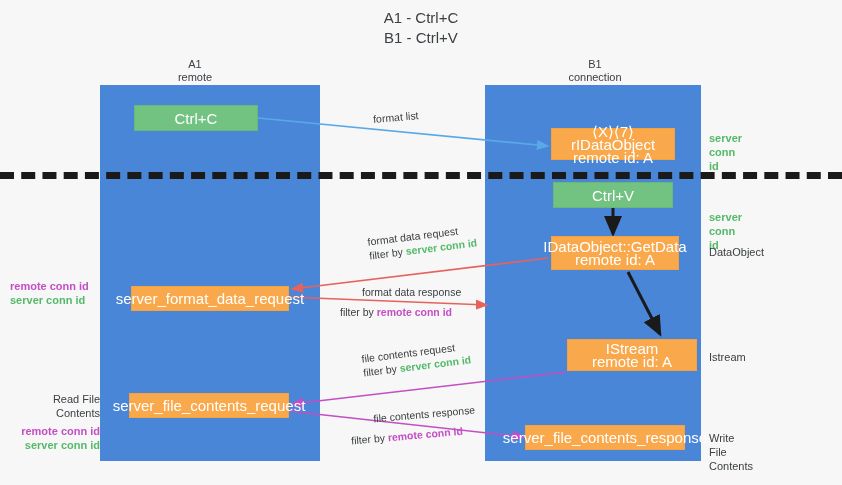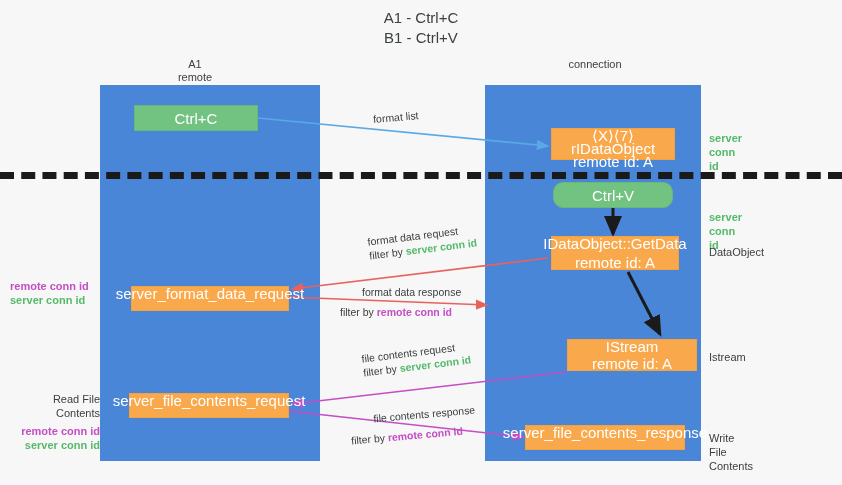--- a/index.html
+++ b/index.html
@@ -4,21 +4,21 @@
 <style>
   html,body{margin:0;padding:0;}
   body{width:842px;height:485px;background:#f7f7f7;font-family:"Liberation Sans",sans-serif;overflow:hidden;}
   #stage{position:relative;width:694px;height:485px;}
   .abs{position:absolute;}
   #title{left:0;top:8px;width:842px;text-align:center;font-size:15px;color:#3c4043;line-height:20px;}
   .colhdr{text-align:center;font-size:11px;color:#3c4043;line-height:13px;}
   .lane{background:#4a86d8;}
   .box{box-sizing:border-box;display:flex;flex-direction:column;align-items:center;justify-content:center;
        color:#ffffff;font-size:15px;line-height:13px;text-align:center;}
-  .orange{background:#f9a94c;border:1px solid #f7a13a;justify-content:space-between;}
+  .orange{background:#f9a94c;border:1px solid #f7a13a;}
   .green{background:#72c282;border:1px solid #68b978;}
   .sidelabel{font-size:11px;color:#3c4043;line-height:14px;}
   .green-t{color:#55b96a;font-weight:bold;}
   .purple-t{color:#c44ec4;font-weight:bold;}
   .arrowlbl{font-size:10.5px;color:#3c4043;line-height:14px;white-space:nowrap;}
   .dashed{border-top:7px dashed #1a1a1a;width:842px;}
   svg{position:absolute;left:0;top:0;overflow:visible;pointer-events:none;}
 </style>
 </head>
 <body>
@@ -28,20 +28,21 @@
   <div class="abs" id="title">
     <div>A1 - Ctrl+C</div>
     <div>B1 - Ctrl+V</div>
   </div>
 
   <div class="abs colhdr" style="left:130px;top:58px;width:130px;">
     <div>A1</div>
     <div>remote</div>
   </div>
   <div class="abs colhdr" style="left:530px;top:58px;width:130px;">
+    <div>B1</div>
     <div>connection</div>
   </div>
 
   <div class="abs lane" style="left:100px;top:85px;width:220px;height:376px;"></div>
   <div class="abs lane" style="left:485px;top:85px;width:216px;height:376px;"></div>
 
   <svg width="842" height="485">
     <defs>
       <marker id="ablue" markerWidth="9" markerHeight="9" refX="7" refY="3.2" orient="auto">
         <path d="M0,0 L8,3.2 L0,6.4 z" fill="#5aa9e6"></path>
@@ -76,21 +77,21 @@
 
   <div class="abs box green" style="left:134px;top:105px;width:124px;height:26px;">
     <div>Ctrl+C</div>
   </div>
 
   <div class="abs box orange" style="left:551px;top:128px;width:124px;height:32px;">
     <div>⟨X⟩⟨7⟩rIDataObject</div>
     <div>remote id: A</div>
   </div>
 
-  <div class="abs box green" style="left:553px;top:182px;width:120px;height:26px;border-radius:10px;">
+  <div class="abs box green" style="left:553px;top:182px;width:120px;height:26px;">
     <div>Ctrl+V</div>
   </div>
 
   <div class="abs box orange" style="left:551px;top:236px;width:128px;height:34px;">
     <div>IDataObject::GetData</div>
     <div>remote id: A</div>
   </div>
 
   <div class="abs box orange" style="left:131px;top:286px;width:158px;height:25px;">
     <div>server_format_data_request</div>

